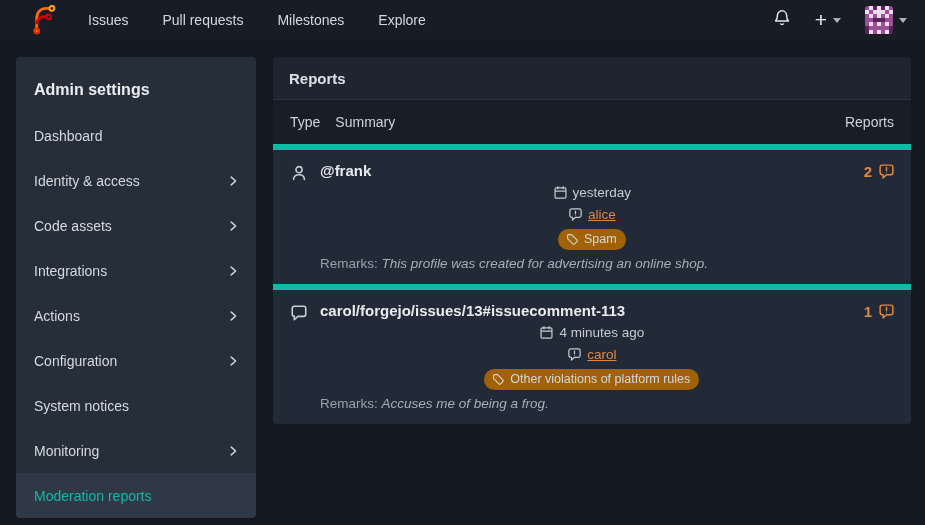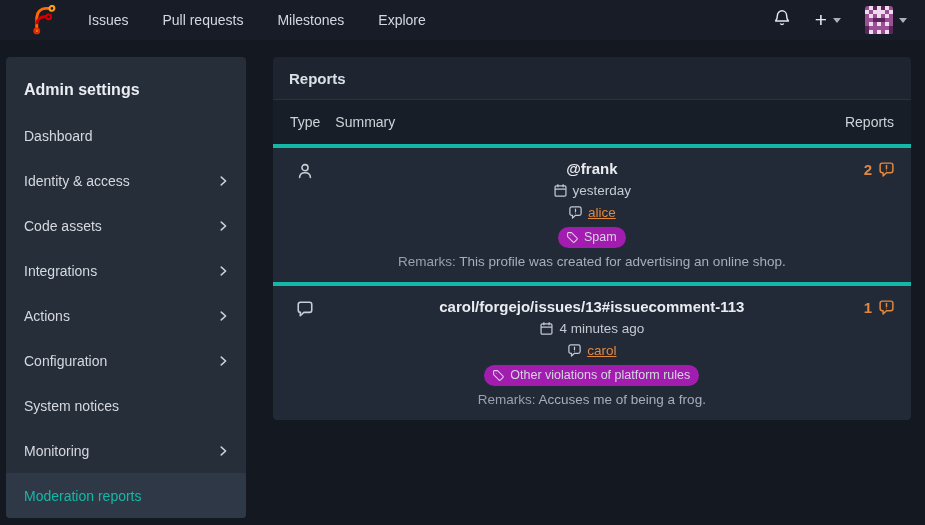--- a/index.html
+++ b/index.html
@@ -25,21 +25,21 @@
   .nav-right { margin-left:auto; display:flex; align-items:center; gap:24px; }
   .icon-btn { display:flex; align-items:center; gap:6px; cursor:pointer; color:#dfe3e8; }
   .bell svg { width:18px; height:18px; }
   .plus-glyph { font-size:21px; font-weight:400; color:#e6e9ed; line-height:18px; }
   .caret {
     width:0; height:0; border-left:4px solid transparent; border-right:4px solid transparent;
     border-top:5px solid #aab1ba;
   }
   .avatar { width:28px; height:28px; border-radius:3px; overflow:hidden; }
   
-  .layout { display:flex; align-items:flex-start; padding:17px 14px 0 6px; gap:27px; }
+  .layout { display:flex; align-items:flex-start; padding:17px 14px 0 16px; gap:17px; }
   
   .sidebar {
     width:240px; background:#262e3a; border-radius:4px;
     height:461px; overflow:hidden; flex:none;
   }
   .sidebar-title {
     padding:24px 18px 14px 18px;
     font-size:16px; font-weight:700; color:#eaedf1;
   }
   .side-item {
@@ -58,45 +58,45 @@
     border-bottom:1px solid #2a3140;
   }
   .table-header {
     height:44px; background:#181e28;
     display:flex; align-items:center; padding:0 17px;
     font-size:14px; color:#ced3d9;
   }
   .table-header .col-type { margin-right:15px; }
   .table-header .col-reports { margin-left:auto; }
   .report-row {
-    background:#232a37; border-top:4px solid #14b8a6;
+    background:#232a37; border-top:6px solid #14b8a6;
     padding:11px 16px 12px 17px;
-    display:flex; align-items:flex-start;text-align:center;
+    display:flex; align-items:flex-start;
   }
   .report-row:last-child { border-radius:0 0 4px 4px; }
   .type-cell { width:30px; flex:none; padding-top:3px; color:#c9ced6; }
   .type-cell svg { width:18px; height:18px; }
   .row-body { flex:1; min-width:0; }
   .row-title { font-size:15px; font-weight:700; color:#e8ebef; cursor:pointer; line-height:20px; }
   .row-meta {
     display:flex; align-items:center; gap:7px;
     margin-top:4px; font-size:13.5px; color:#c5cad2;flex-direction:column;
   }
   .row-meta svg { width:15px; height:15px; flex:none; }
   .meta-group { display:flex; align-items:center; gap:5px; }
   .org-link { color:#e0883f; cursor:pointer;text-decoration:underline; }
   .badge {
     display:flex; align-items:center; gap:5px;
-    background:#a21caf; border-radius:20px;
+    background:#a16207; border-radius:20px;
     padding:3px 9px 4px 8px; font-size:12.5px; color:#d3d8de;
     white-space:nowrap;
   }
   .badge svg { width:13px; height:13px; }
   .row-remarks { margin-top:5px; font-size:13.5px; color:#99a1ad; line-height:17px; }
-  .remark-text { color:#a7aeb9; }
+  .remark-text { font-style:italic; color:#a7aeb9; }
   .count-cell {
     flex:none; display:flex; align-items:center; gap:6px;
     color:#e0883f; font-size:15px; font-weight:700; padding-top:2px;
   }
   .count-cell svg { width:17px; height:17px; }
 </style>
 </head>
 <body>
 
 <div class="topnav">

